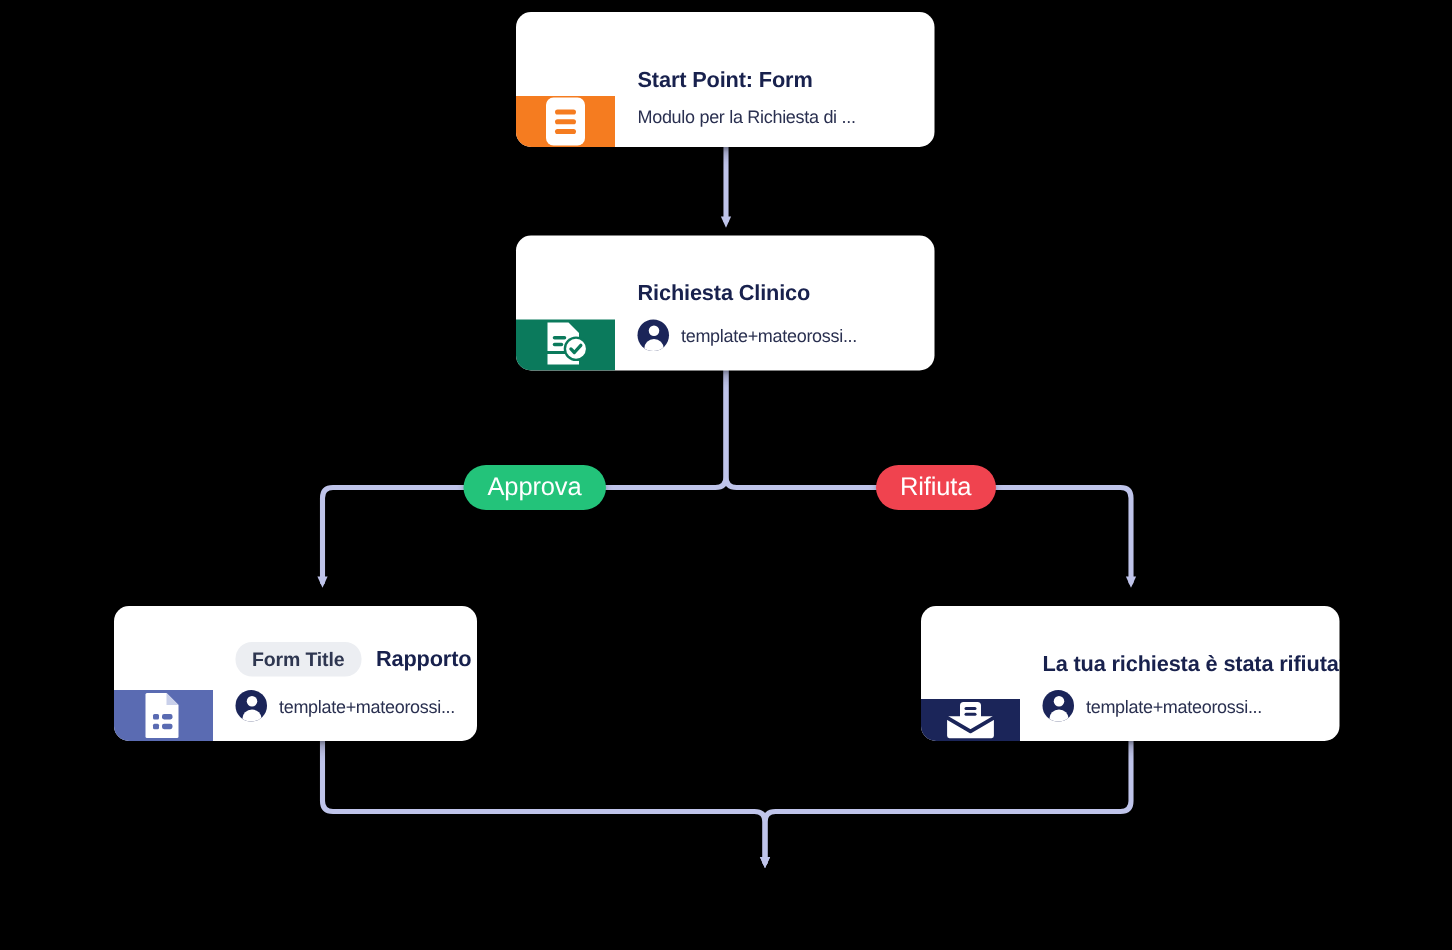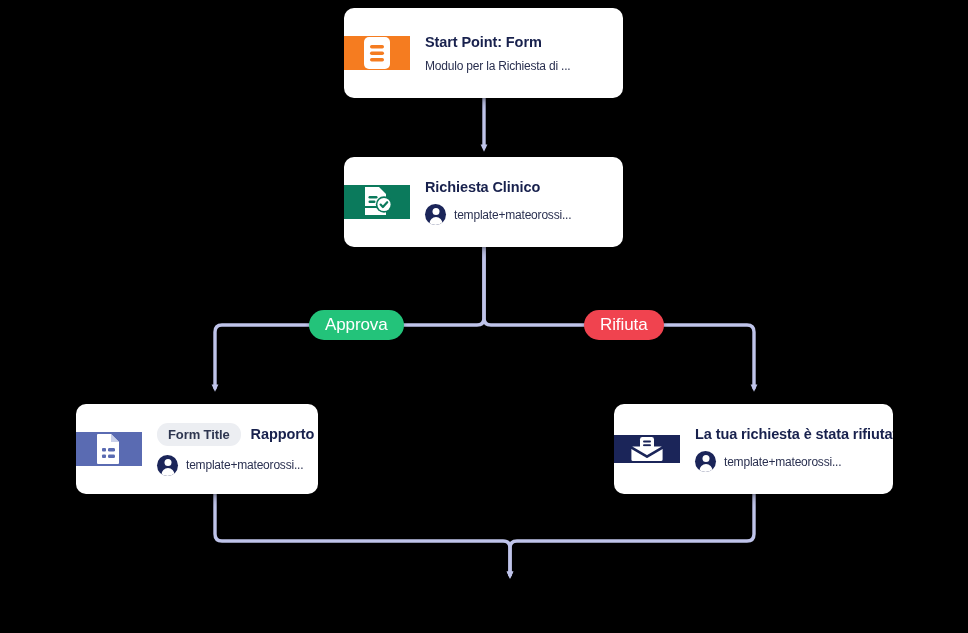--- a/index.html
+++ b/index.html
@@ -27,21 +27,21 @@
     left: 0; top: 0;
     width: 968px;
     height: 633px;
     pointer-events: none;
   }
 
   
   .node {
     position: absolute;
     display: flex;
-    align-items: center;
+    align-items: flex-end;
     background: #ffffff;
     border-radius: 10px;
     box-shadow: 0 3px 10px rgba(0,0,0,0.35), 0 1px 3px rgba(0,0,0,0.25);
     overflow: hidden;
   }
   .node-icon {
     width: 66px;
     flex: 0 0 66px;
     display: flex;
     align-items: center;

